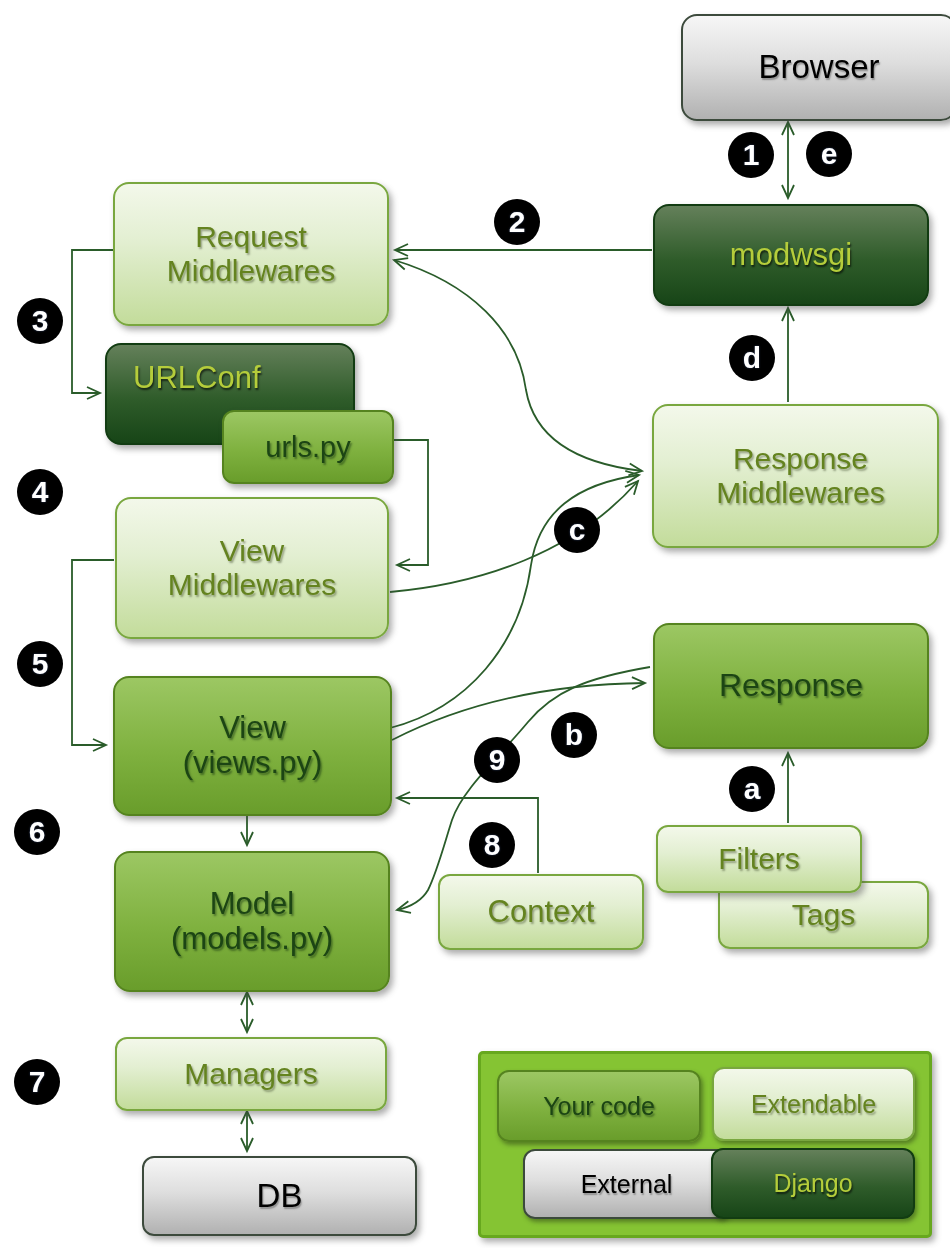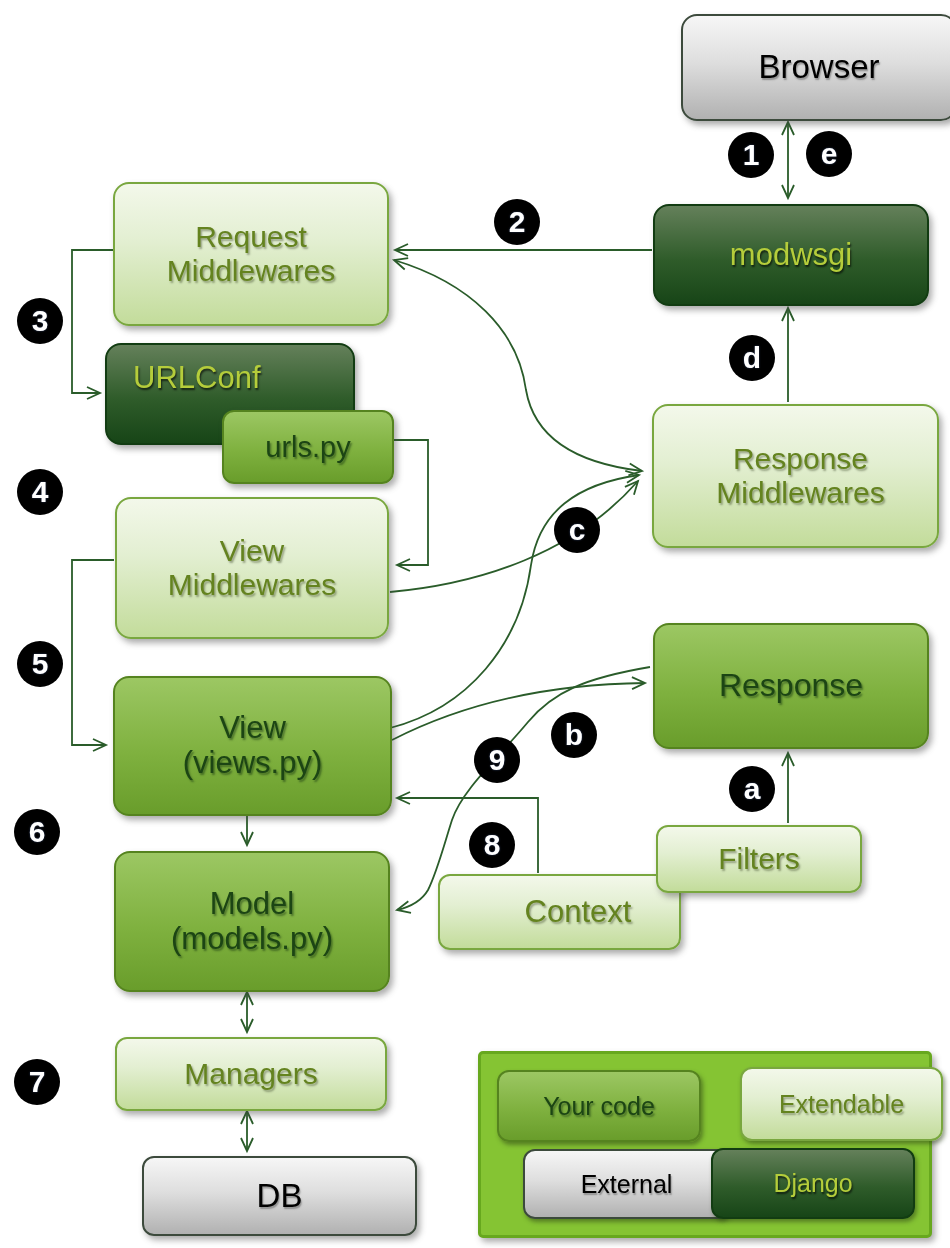--- a/index.html
+++ b/index.html
@@ -106,38 +106,39 @@
 
   <div class="box cat-external" style="left:114px;top:1156px;width:271px;height:76px;font-size:33px;border-radius:12px;">DB</div>
 
   <div class="box cat-extendable" style="left:652px;top:404px;width:273px;height:140px;font-size:30px;padding-left:10px;">Response
 Middlewares</div>
 
   <div class="box cat-your_code" style="left:653px;top:623px;width:272px;height:122px;font-size:32px;">Response</div>
 
   <div class="box cat-extendable" style="left:656px;top:825px;width:202px;height:64px;font-size:30px;border-radius:12px;z-index:3;">Filters</div>
 
+  <div class="box cat-extendable" style="left:718px;top:881px;width:207px;height:64px;font-size:30px;border-radius:12px;z-index:2;">Tags</div>
 
-  <div class="box cat-extendable" style="left:438px;top:874px;width:202px;height:72px;font-size:31px;border-radius:12px;padding-left:37px;">Context</div>
+  <div class="box cat-extendable" style="left:438px;top:874px;width:202px;height:72px;font-size:31px;border-radius:12px;">Context</div>
 
   <div class="badge" style="left:728px;top:132px;">1</div>
   <div class="badge" style="left:806px;top:131px;">e</div>
   <div class="badge" style="left:494px;top:199px;">2</div>
   <div class="badge" style="left:17px;top:298px;">3</div>
   <div class="badge" style="left:17px;top:469px;">4</div>
   <div class="badge" style="left:17px;top:641px;">5</div>
   <div class="badge" style="left:14px;top:809px;">6</div>
   <div class="badge" style="left:14px;top:1059px;">7</div>
   <div class="badge" style="left:469px;top:822px;">8</div>
   <div class="badge" style="left:474px;top:737px;">9</div>
   <div class="badge" style="left:551px;top:712px;">b</div>
   <div class="badge" style="left:554px;top:507px;">c</div>
   <div class="badge" style="left:729px;top:335px;">d</div>
   <div class="badge" style="left:729px;top:766px;">a</div>
 
   <div id="legend-panel">
     <div class="legend-box cat-your_code" style="left:16px;top:16px;width:200px;height:68px;">Your code</div>
-    <div class="legend-box cat-extendable" style="left:231px;top:13px;width:199px;height:70px;margin-left:28px;">Extendable</div>
+    <div class="legend-box cat-extendable" style="left:231px;top:13px;width:199px;height:70px;">Extendable</div>
     <div class="legend-box cat-external" style="left:14px;top:95px;width:203px;height:66px;">External</div>
     <div class="legend-box cat-django" style="left:230px;top:94px;width:200px;height:67px;">Django</div>
   </div>
 
 </div>
 
 </body></html>

